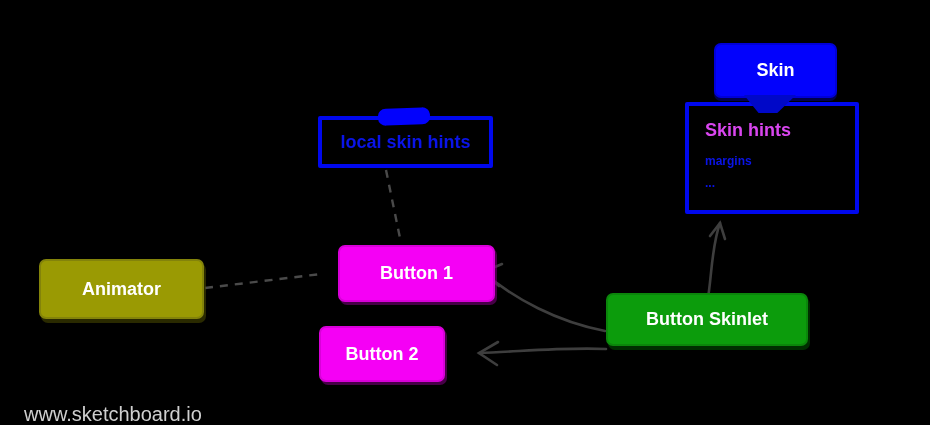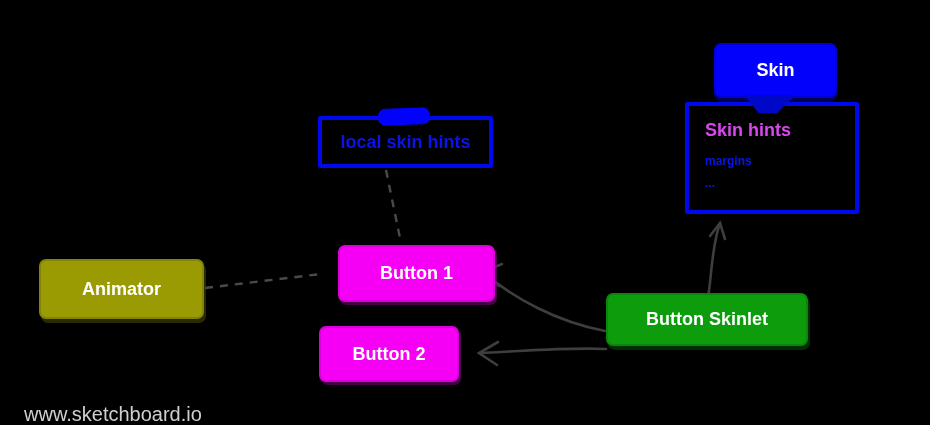--- a/index.html
+++ b/index.html
@@ -89,21 +89,21 @@
     border: 2px solid #83830a;
     box-shadow: 2px 4px 0 rgba(70,70,0,0.6);
   }
   .node-button1 {
     left: 338px; top: 245px; width: 157px; height: 57px;
     background: #f500f5;
     border: 2px solid #d900d9;
     box-shadow: 2px 3px 0 rgba(130,0,130,0.55);
   }
   .node-button2 {
-    left: 319px; top: 326px; width: 140px; height: 56px;
+    left: 319px; top: 326px; width: 126px; height: 56px;
     background: #f500f5;
     border: 2px solid #d900d9;
     box-shadow: 2px 3px 0 rgba(130,0,130,0.55);
     align-items: center;
   }
   .node-skinlet {
     left: 606px; top: 293px; width: 202px; height: 53px;
     background: #0c9c0c;
     border: 2px solid #0b860b;
     box-shadow: 2px 4px 0 rgba(0,70,0,0.65);

